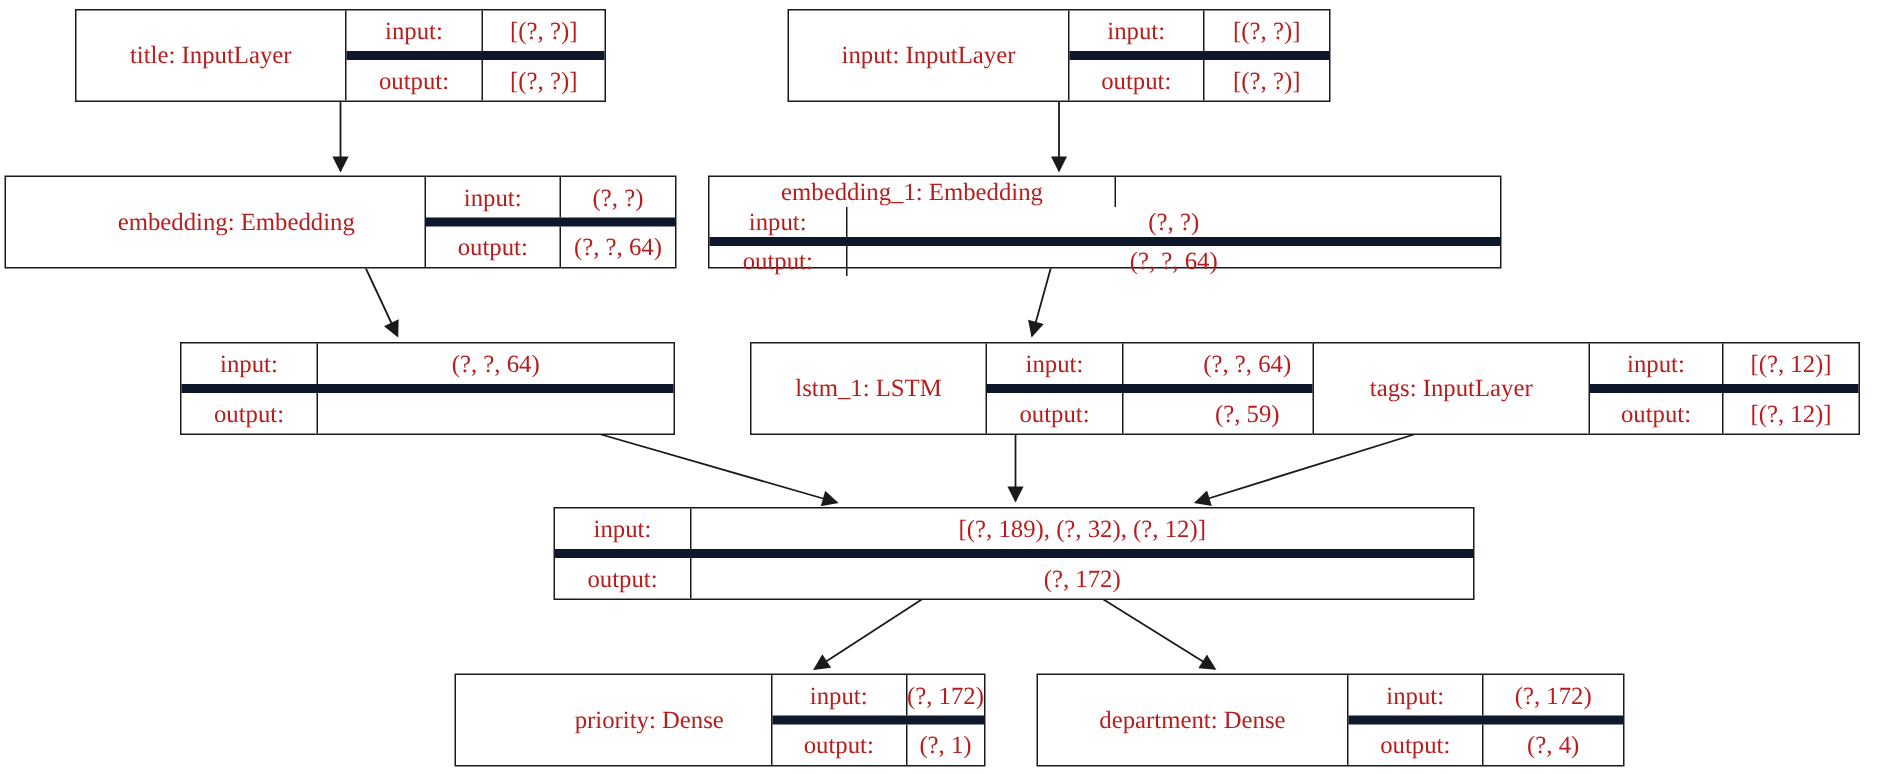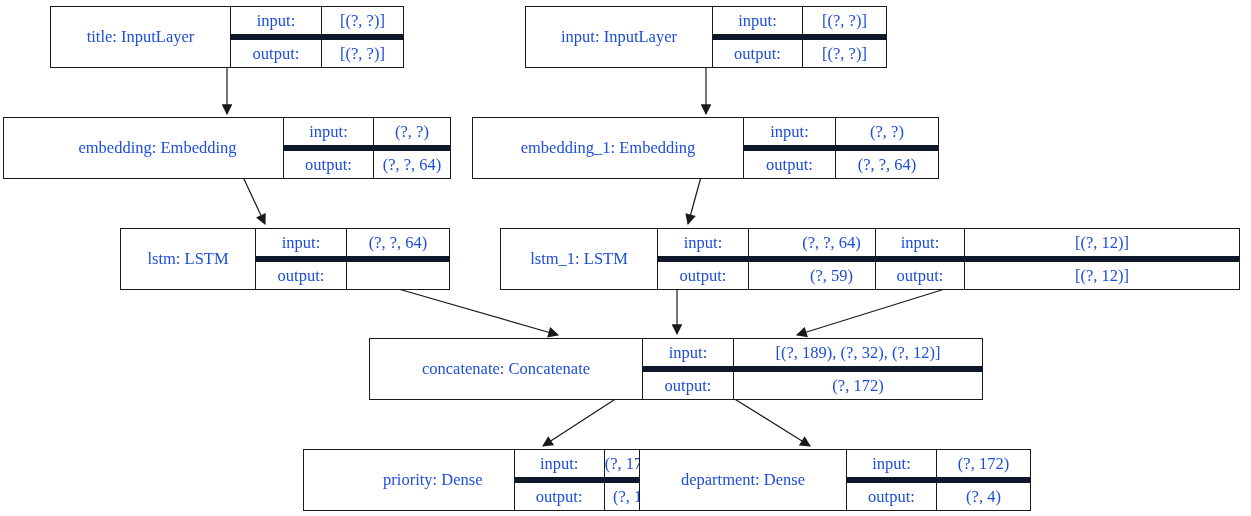--- a/index.html
+++ b/index.html
@@ -2,21 +2,21 @@
 <html><head>
 <meta charset="utf-8">
 <style>
   html,body{margin:0;padding:0;background:#ffffff;}
   #canvas{
     position:relative;
     width:1251px;height:516px;
     background:#ffffff;
     font-family:"Liberation Serif","DejaVu Serif",serif;
     font-size:16.5px;
-    color:#1d4ed8;
+    color:#b91c1c;
     overflow:hidden;
   }
   .node{
     position:absolute;
     height:62px;
     display:flex;
     border:1px solid #1a1a1a;
     background:#ffffff;
     box-sizing:border-box;
   }
@@ -100,36 +100,35 @@
         <div class="key-cell" style="width:90px;">input:</div>
         <div class="val-cell">(?, ?)</div>
       </div>
       <div class="io-row">
         <div class="key-cell" style="width:90px;">output:</div>
         <div class="val-cell">(?, ?, 64)</div>
       </div>
     </div>
   </div>
 
-  <div class="node" style="left:472px;top:117px;width:467px;">
+  <div class="node" style="left:472px;top:117px;width:529px;flex-direction:column;">
     <div class="label-cell" style="width:271px;">embedding_1: Embedding</div>
     <div class="io-col">
       <div class="io-row first">
         <div class="key-cell" style="width:92px;">input:</div>
         <div class="val-cell">(?, ?)</div>
       </div>
       <div class="io-row">
         <div class="key-cell" style="width:92px;">output:</div>
         <div class="val-cell">(?, ?, 64)</div>
       </div>
     </div>
   </div>
 
   <div class="node" style="left:120px;top:228px;width:330px;">
-    <div class="label-cell" style="width:135px;">lstm: LSTM</div>
     <div class="io-col">
       <div class="io-row first">
         <div class="key-cell" style="width:91px;">input:</div>
         <div class="val-cell">(?, ?, 64)</div>
       </div>
       <div class="io-row">
         <div class="key-cell" style="width:91px;">output:</div>
       </div>
     </div>
   </div>
@@ -142,34 +141,34 @@
         <div class="val-cell">(?, ?, 64)</div>
       </div>
       <div class="io-row">
         <div class="key-cell" style="width:91px;">output:</div>
         <div class="val-cell">(?, 59)</div>
       </div>
     </div>
   </div>
 
   <div class="node" style="left:875px;top:228px;width:365px;">
+    <div class="label-cell" style="width:184px;">tags: InputLayer</div>
     <div class="io-col">
       <div class="io-row first">
         <div class="key-cell" style="width:89px;">input:</div>
         <div class="val-cell">[(?, 12)]</div>
       </div>
       <div class="io-row">
         <div class="key-cell" style="width:89px;">output:</div>
         <div class="val-cell">[(?, 12)]</div>
       </div>
     </div>
   </div>
 
   <div class="node" style="left:369px;top:338px;width:614px;">
-    <div class="label-cell" style="width:273px;">concatenate: Concatenate</div>
     <div class="io-col">
       <div class="io-row first">
         <div class="key-cell" style="width:91px;">input:</div>
         <div class="val-cell">[(?, 189), (?, 32), (?, 12)]</div>
       </div>
       <div class="io-row">
         <div class="key-cell" style="width:91px;">output:</div>
         <div class="val-cell">(?, 172)</div>
       </div>
     </div>
@@ -182,21 +181,21 @@
         <div class="key-cell" style="width:90px;">input:</div>
         <div class="val-cell">(?, 172)</div>
       </div>
       <div class="io-row">
         <div class="key-cell" style="width:90px;">output:</div>
         <div class="val-cell">(?, 1)</div>
       </div>
     </div>
   </div>
 
-  <div class="node" style="left:639px;top:449px;width:392px;">
+  <div class="node" style="left:691px;top:449px;width:392px;">
     <div class="label-cell" style="width:207px;">department: Dense</div>
     <div class="io-col">
       <div class="io-row first">
         <div class="key-cell" style="width:90px;">input:</div>
         <div class="val-cell">(?, 172)</div>
       </div>
       <div class="io-row">
         <div class="key-cell" style="width:90px;">output:</div>
         <div class="val-cell">(?, 4)</div>
       </div>

